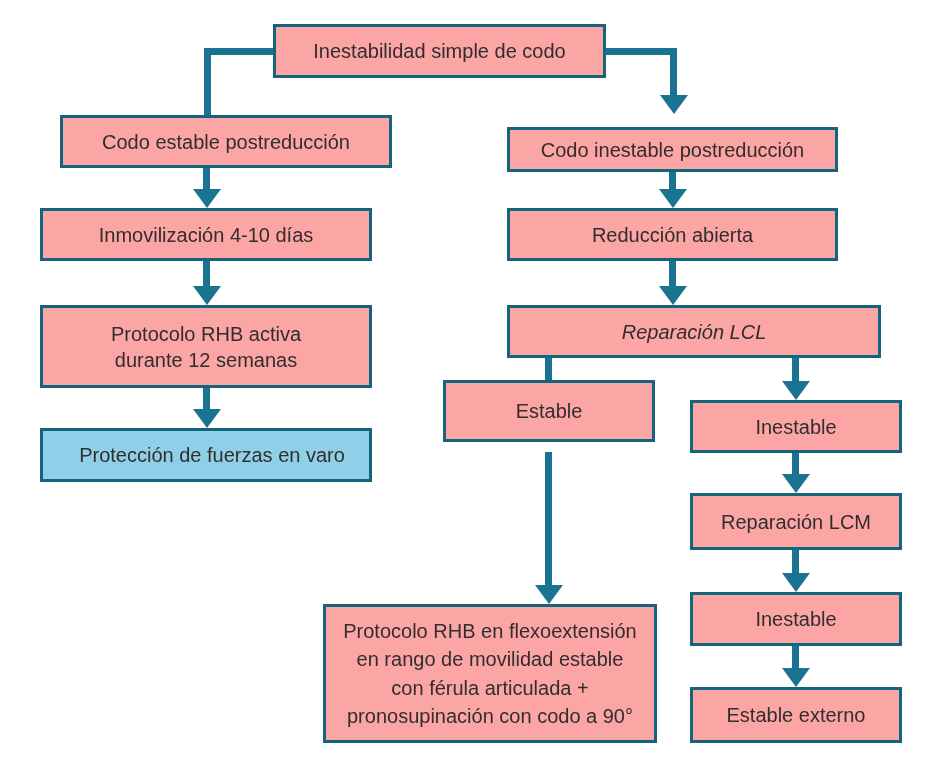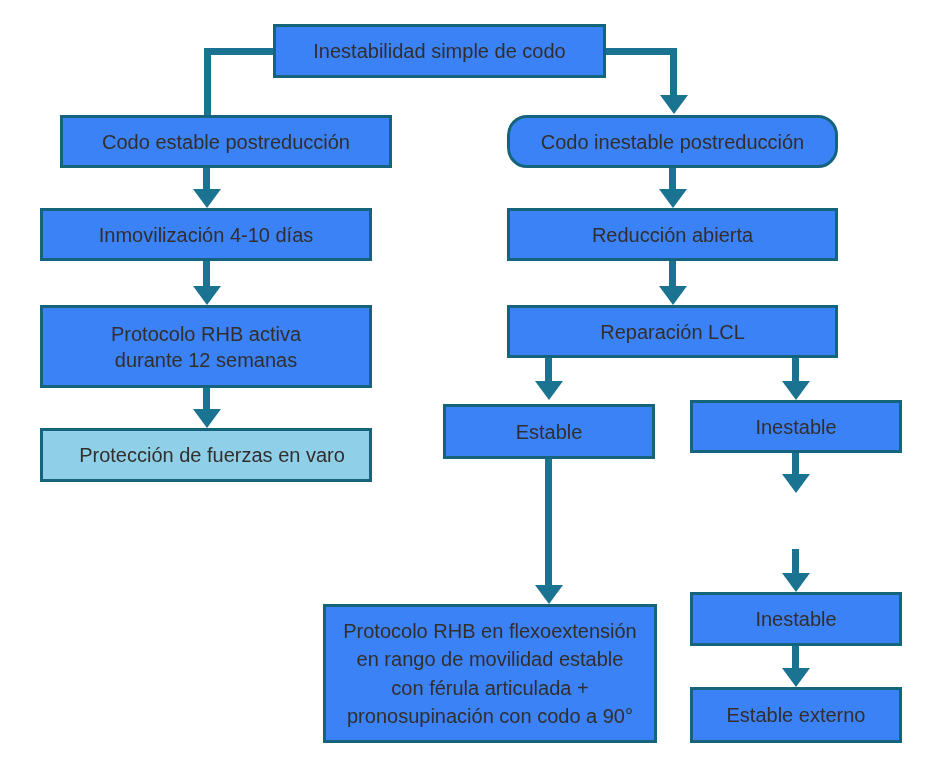--- a/index.html
+++ b/index.html
@@ -14,21 +14,21 @@
   #canvas{
     position:relative;
     width:940px;height:763px;
     background:var(--bg);
     overflow:hidden;
   }
   .node{
     position:absolute;
     box-sizing:border-box;
     border:3px solid var(--border);
-    background:#3b82f6;
+    background:#fca5a5;
     display:flex;align-items:center;justify-content:center;
     text-align:center;
     font-size:20px;
     color:var(--text);
     line-height:1.3;
   }
   .node.highlight{background:var(--highlight);padding-left:12px;}
   .node .inner{display:block;}
   .stem{position:absolute;width:7px;background:var(--line);}
   .hseg{position:absolute;height:7px;background:var(--line);}
@@ -38,24 +38,24 @@
     border-right:14px solid transparent;
     border-top:19px solid var(--line);
   }
   
   #n-root{left:273px;top:24px;width:333px;height:54px;}
   #n-l1{left:40px;top:115px;width:332px;height:53px;margin-left:20px;}
   #n-l2{left:40px;top:208px;width:332px;height:53px;}
   #n-l3{left:40px;top:305px;width:332px;height:83px;}
   #n-l3 .inner{max-width:230px;text-align:center;}
   #n-l4{left:40px;top:428px;width:332px;height:54px;}
-  #n-r1{left:507px;top:115px;width:331px;height:53px;border-radius:20px;}
+  #n-r1{left:507px;top:127px;width:331px;height:45px;}
   #n-r2{left:507px;top:208px;width:331px;height:53px;}
-  #n-r3{left:507px;top:305px;width:331px;height:53px;}
-  #n-stable{left:443px;top:404px;width:212px;height:55px;}
+  #n-r3{left:507px;top:305px;width:374px;height:53px;font-style:italic;}
+  #n-stable{left:443px;top:380px;width:212px;height:62px;}
   #n-unstable1{left:690px;top:400px;width:212px;height:53px;}
   #n-lcm{left:690px;top:493px;width:212px;height:57px;}
   #n-unstable2{left:690px;top:592px;width:212px;height:54px;}
   #n-fixator{left:690px;top:687px;width:212px;height:56px;}
   #n-protocol{left:323px;top:604px;width:334px;height:139px;line-height:1.42;}
   #n-protocol .inner{max-width:300px;}
   
   #c-root-left-h{left:204px;top:48px;width:69px;}
   #c-root-left-v{left:204px;top:48px;height:67px;}
   #c-root-right-h{left:606px;top:48px;width:71px;}
@@ -133,20 +133,23 @@
   <div class="node" id="n-r3">
     <span class="inner">Reparación LCL</span>
   </div>
 
   <div class="node" id="n-stable">
     <span class="inner">Estable</span>
   </div>
   <div class="node" id="n-unstable1">
     <span class="inner">Inestable</span>
   </div>
+  <div class="node" id="n-lcm">
+    <span class="inner">Reparación LCM</span>
+  </div>
   <div class="node" id="n-unstable2">
     <span class="inner">Inestable</span>
   </div>
   <div class="node" id="n-fixator">
     <span class="inner">Estable externo</span>
   </div>
 
   <div class="node" id="n-protocol">
     <span class="inner">Protocolo RHB en flexoextensión en rango de movilidad estable con férula articulada + pronosupinación con codo a 90°</span>
   </div>

